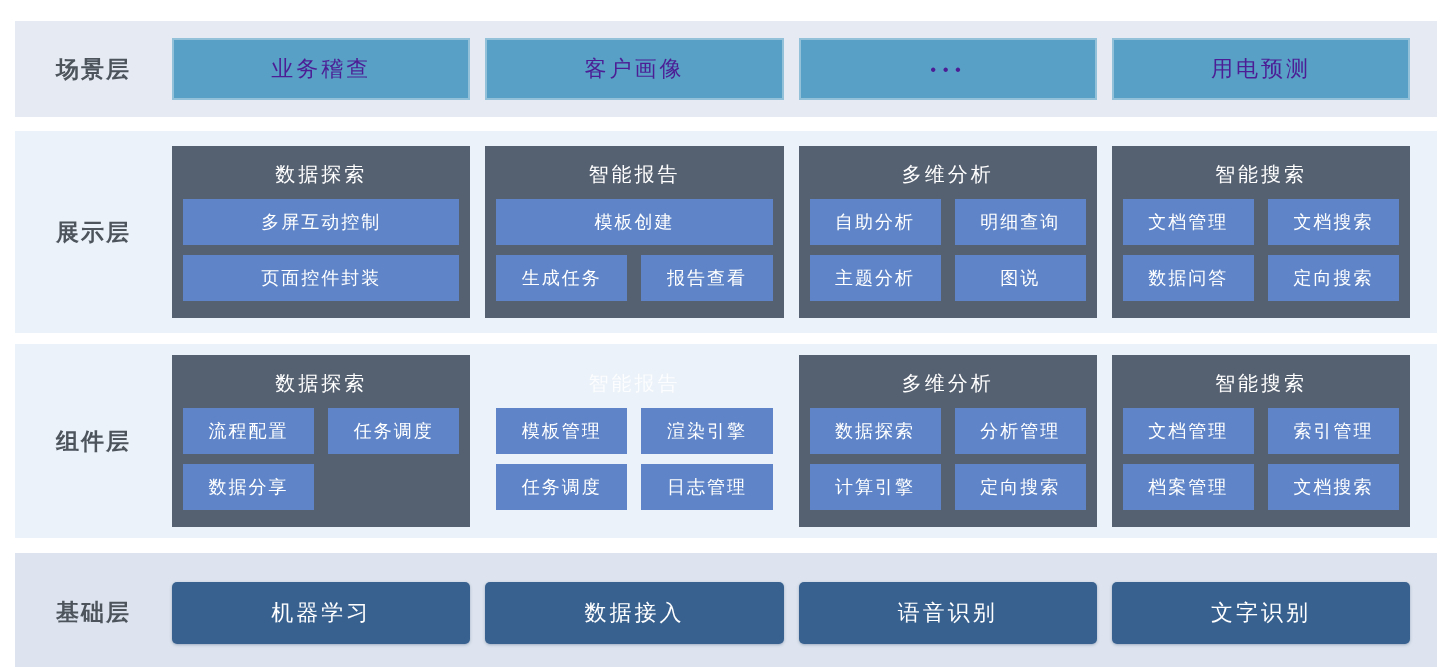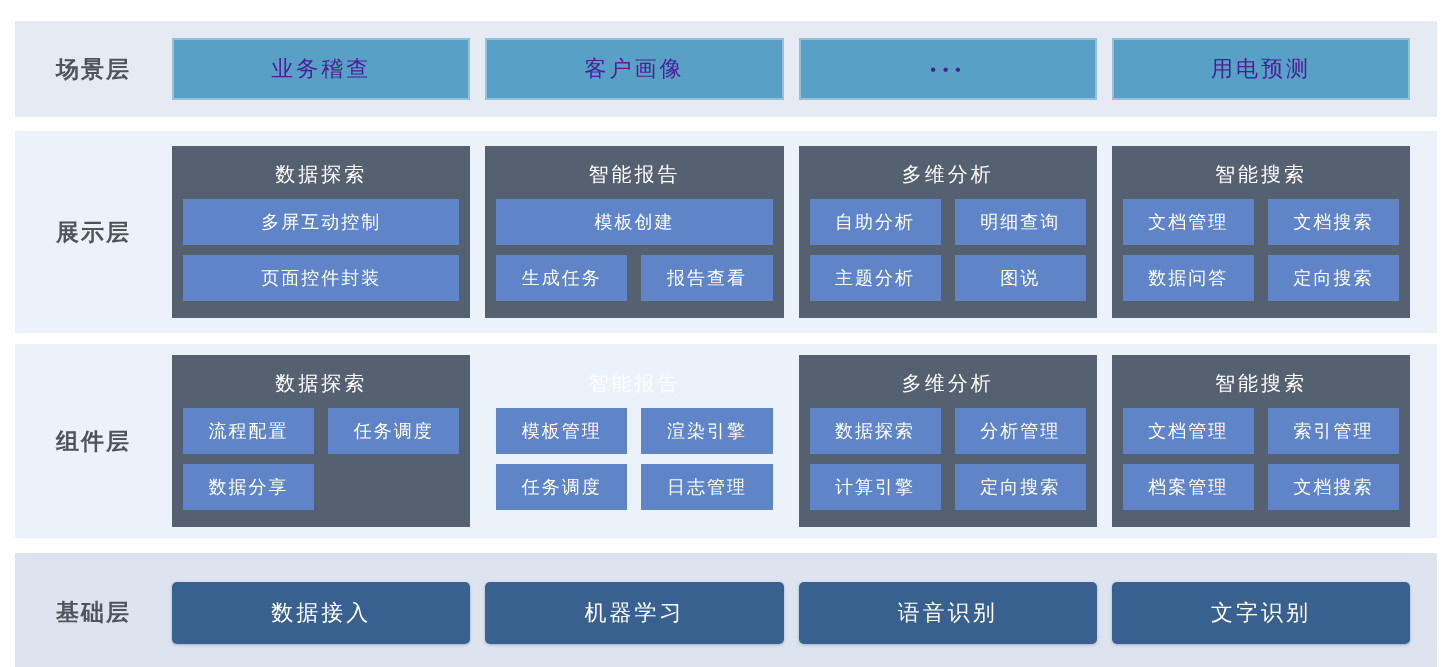--- a/index.html
+++ b/index.html
@@ -177,20 +177,20 @@
           <div class="item">文档搜索</div>
         </div>
       </div>
 
     </div>
   </section>
 
   <section class="band band-foundation">
     <div class="layer-label">基础层</div>
     <div class="grid">
+      <div class="foundation-box">机器学习</div>
       <div class="foundation-box">数据接入</div>
-      <div class="foundation-box">机器学习</div>
       <div class="foundation-box">语音识别</div>
       <div class="foundation-box">文字识别</div>
     </div>
   </section>
 
 </div>
 
 </body></html>

